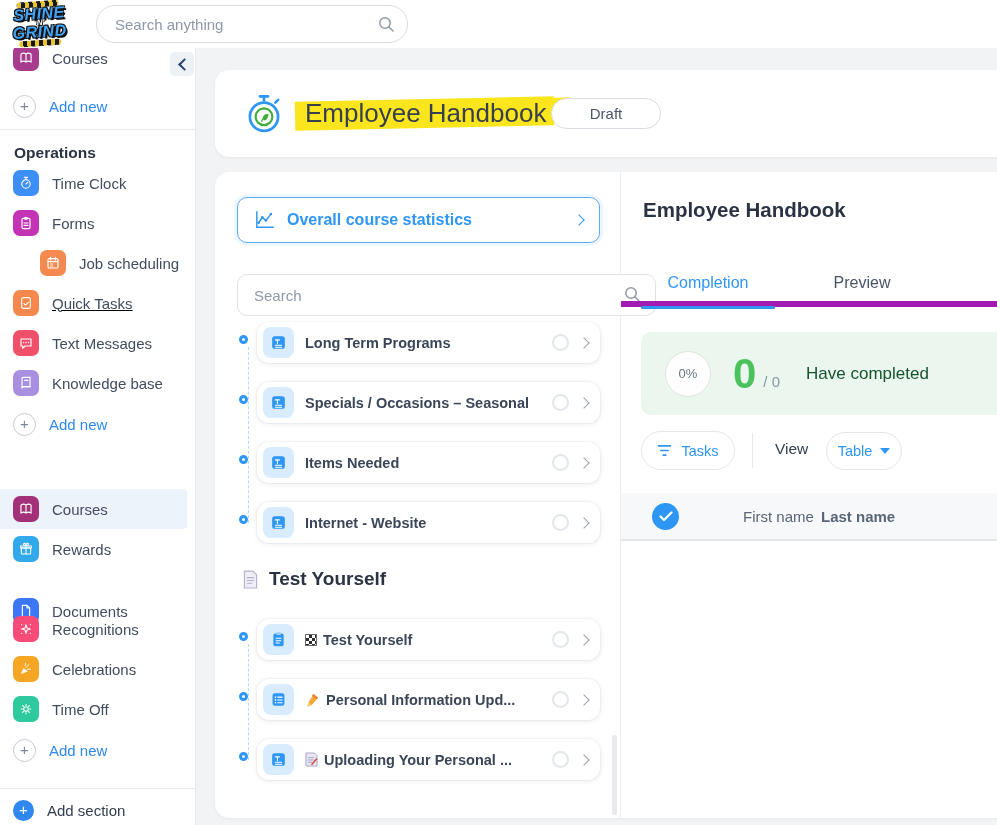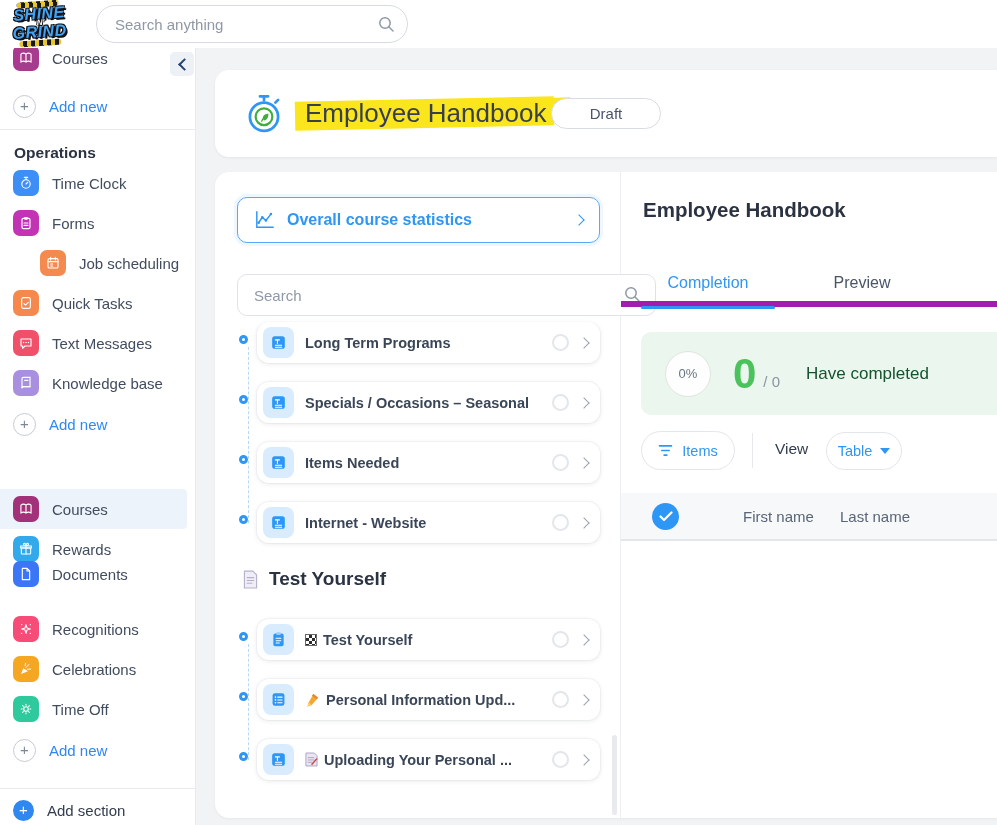--- a/index.html
+++ b/index.html
@@ -125,21 +125,21 @@
   .table-btn { position:absolute; left:205px; top:260px; width:76px; height:38px; border:1px solid #e3e6ea;
     border-radius:19px; background:#fff; display:flex; align-items:center; justify-content:center; gap:8px;
     font-size:14.5px; color:#2f96f3; cursor:pointer; }
   .caret { width:0; height:0; border-left:5px solid transparent; border-right:5px solid transparent;
     border-top:6px solid #2f96f3; }
   .thead { position:absolute; left:0; right:0; top:321px; height:48px; background:#f7f8fa;
     border-bottom:2px solid #e4e7ea; }
   .check-circle { position:absolute; left:31px; top:10px; width:27px; height:27px; border-radius:50%;
     background:#2e96f5; display:flex; align-items:center; justify-content:center; cursor:pointer; }
   .thcol { position:absolute; top:15px; font-size:15px; color:#5a6575; }
-  .thcol.c1 { left:122px; } .thcol.c2 { left:219px; }
+  .thcol.c1 { left:122px; } .thcol.c2 { left:200px;font-weight:bold; }
 </style>
 </head>
 <body>
 
 <div class="topbar">
   <div class="logo">
     <div class="gear top"></div>
     <div class="gear bot"></div>
     <div class="l1">SHINE</div>
     <div class="lm">N'</div>
@@ -195,21 +195,21 @@
   </div>
   <div class="srow" style="top:195px;padding-left:40px;">
     <span class="sicon" style="background-color: rgb(245, 138, 80);">
       <svg width="16" height="16" viewBox="0 0 24 24" fill="none" stroke="#fff" stroke-width="1.7" stroke-linecap="round">
           <rect x="4.5" y="5.5" width="15" height="14" rx="2"></rect>
           <path d="M4.5 10h15M8.5 3.5v4M15.5 3.5v4M8.5 13.5h3M8.5 16.5h3"></path>
         </svg>
     </span>
     <span class="slabel">Job scheduling</span>
   </div>
-  <div class="srow" style="top:235px;">
+  <div class="srow" style="top:235px;text-decoration:underline;">
     <span class="sicon" style="background-color: rgb(245, 136, 76);">
       <svg width="16" height="16" viewBox="0 0 24 24" fill="none" stroke="#fff" stroke-width="1.7" stroke-linecap="round" stroke-linejoin="round">
           <rect x="5.5" y="4" width="13" height="16" rx="2.5"></rect>
           <path d="M9 13l2.2 2.2L15.5 11"></path>
         </svg>
     </span>
     <span class="slabel">Quick Tasks</span>
   </div>
   <div class="srow" style="top:275px;">
     <span class="sicon" style="background-color: rgb(240, 80, 106);">
@@ -247,21 +247,21 @@
   </div>
   <div class="srow" style="top:481px;">
     <span class="sicon" style="background-color: rgb(49, 169, 234);">
       <svg width="16" height="16" viewBox="0 0 24 24" fill="none" stroke="#fff" stroke-width="1.6" stroke-linecap="round">
           <rect x="5" y="10.5" width="14" height="9" rx="1"></rect>
           <path d="M4 7.5h16v3H4zM12 7.5v12M12 7.5c-3.5 0-4.8-3.6-2.4-3.9 1.6-.2 2.4 2 2.4 3.9 0-1.9.8-4.1 2.4-3.9 2.4.3 1.1 3.9-2.4 3.9z"></path>
         </svg>
     </span>
     <span class="slabel">Rewards</span>
   </div>
-  <div class="srow" style="top:506px;">
+  <div class="srow" style="top:543px;">
     <span class="sicon" style="background-color: rgb(59, 118, 246);">
       <svg width="16" height="16" viewBox="0 0 24 24" fill="none" stroke="#fff" stroke-width="1.7" stroke-linejoin="round">
           <path d="M6.5 3.5h7l4 4v13h-11z"></path>
           <path d="M13.5 3.5v4h4"></path>
         </svg>
     </span>
     <span class="slabel">Documents</span>
   </div>
   <div class="srow" style="top:561px;">
     <span class="sicon" style="background-color: rgb(246, 76, 119);">
@@ -480,21 +480,21 @@
         <div class="pct-circle">0%</div>
         <div class="big-zero">0</div>
         <div class="of-total">/ 0</div>
         <div class="have-completed">Have completed</div>
       </div>
 
       <div class="filter-btn">
         <svg width="15" height="13" viewBox="0 0 16 14">
           <path d="M1.5 2h13M4 7h8M6.5 12h3" stroke="#2f96f3" stroke-width="1.7" stroke-linecap="round"></path>
         </svg>
-        <span>Items</span>
+        <span>Tasks</span>
       </div>
       <div class="vdiv"></div>
       <div class="view-label">View</div>
       <div class="table-btn">
         <span>Table</span>
         <span class="caret"></span>
       </div>
 
       <div class="thead">
         <div class="check-circle">

